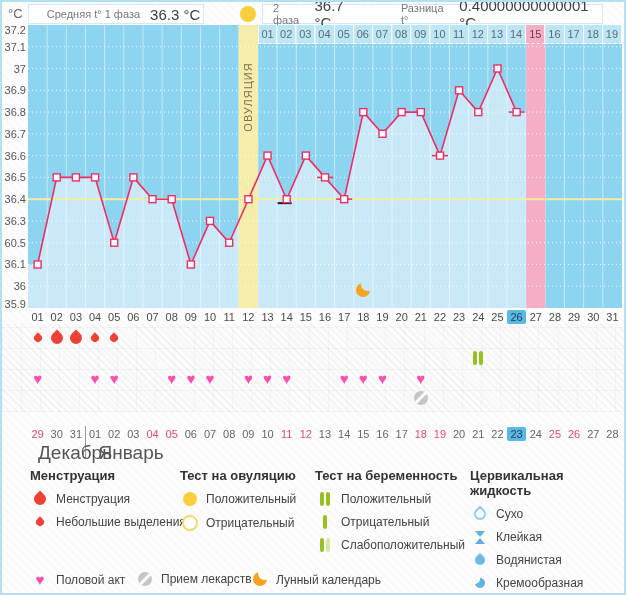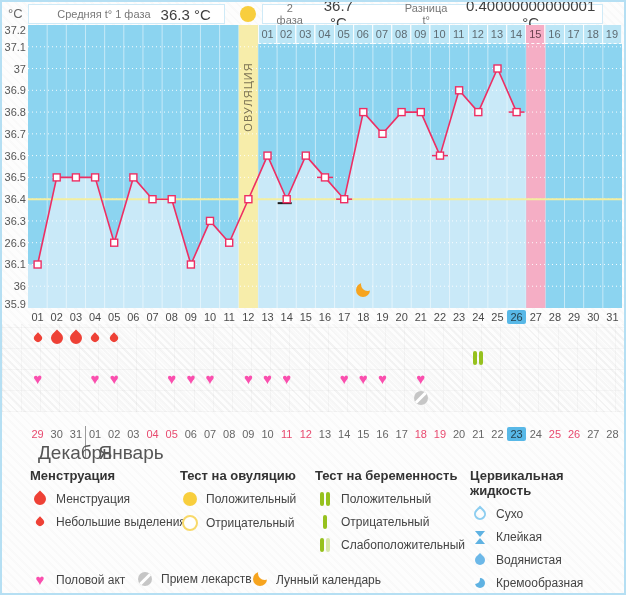--- a/index.html
+++ b/index.html
@@ -70,45 +70,45 @@
   .cf-creamy::before{content:"";position:absolute;left:1px;top:1px;width:10px;height:10px;border-radius:50%;background:#5fb2e2;}
   .cf-creamy::after{content:"";position:absolute;left:-4px;top:-3px;width:10px;height:10px;border-radius:50%;background:#fdfdfd;}
   .cf-watery{width:10px;height:10px;background:#6cb8e8;border-radius:0 50% 50% 50%;transform:rotate(45deg);display:inline-block;}
 </style>
 </head>
 <body>
 
 <div class="page">
   <div class="unit">°C</div>
 
-  <div class="hbox" id="hbox1" style="width: 197px; padding-left: 15px;">
+  <div class="hbox" id="hbox1" style="width: 176px; padding-left: 15px;">
     <span class="lbl">Средняя t° 1 фаза</span>
     <span class="val">36.3 °C</span>
   </div>
   <div class="ovudot" id="ovudot" style="left: 238.355px;"></div>
-  <div class="hbox" id="hbox2" style="left: 259.935px; width: 341px; text-align: center;">
+  <div class="hbox" id="hbox2" style="left: 259.935px; width: 341px;">
     <span class="lbl">2 фаза</span>
     <span class="val">36.7 °C</span>
     <span class="sep"></span>
     <span class="lbl">Разница t°</span>
     <span class="val">0.40000000000001 °C</span>
   </div>
 
   <div id="yaxis">
       <div class="ylab" style="top: 28px;">37.2</div>
       <div class="ylab" style="top: 44.7692px;">37.1</div>
       <div class="ylab" style="top: 66.5385px;">37</div>
       <div class="ylab" style="top: 88.3077px; text-align: center;">36.9</div>
       <div class="ylab" style="top: 110.077px;">36.8</div>
       <div class="ylab" style="top: 131.846px;">36.7</div>
       <div class="ylab" style="top: 153.615px;">36.6</div>
       <div class="ylab" style="top: 175.385px;">36.5</div>
       <div class="ylab" style="top: 197.154px;">36.4</div>
       <div class="ylab" style="top: 218.923px;">36.3</div>
-      <div class="ylab" style="top: 240.692px;">26.6</div>
+      <div class="ylab" style="top: 240.692px;">60.5</div>
       <div class="ylab" style="top: 262.462px; margin-left: 32px;">36.1</div>
       <div class="ylab" style="top: 284.231px;">36</div>
       <div class="ylab" style="top: 302px;">35.9</div>
     </div>
   <div id="chart">
       <svg viewBox="0 0 594 283" width="594" height="283">
         <rect x="0" y="0" width="594" height="283" fill="#8cd4f0"></rect>
         <polygon points="0.0,239.5 9.6,239.5 28.7,152.4 47.9,152.4 67.1,152.4 86.2,217.7 105.4,152.4 124.5,174.2 143.7,174.2 162.9,239.5 182.0,195.9 201.2,217.7 220.4,174.2 239.5,130.6 258.7,174.2 277.8,130.6 297.0,152.4 316.2,174.2 335.3,87.1 354.5,108.8 373.6,87.1 392.8,87.1 412.0,130.6 431.1,65.3 450.3,87.1 469.5,43.5 488.6,87.1 498.2,87.1 498.2,283.0 0.0,283.0" fill="#c9e9f8"></polygon>
         <line x1="19.161290322580644" y1="0" x2="19.161290322580644" y2="283" stroke="rgba(255,255,255,0.5)" stroke-width="1"></line>
         <line x1="38.32258064516129" y1="0" x2="38.32258064516129" y2="283" stroke="rgba(255,255,255,0.5)" stroke-width="1"></line>

